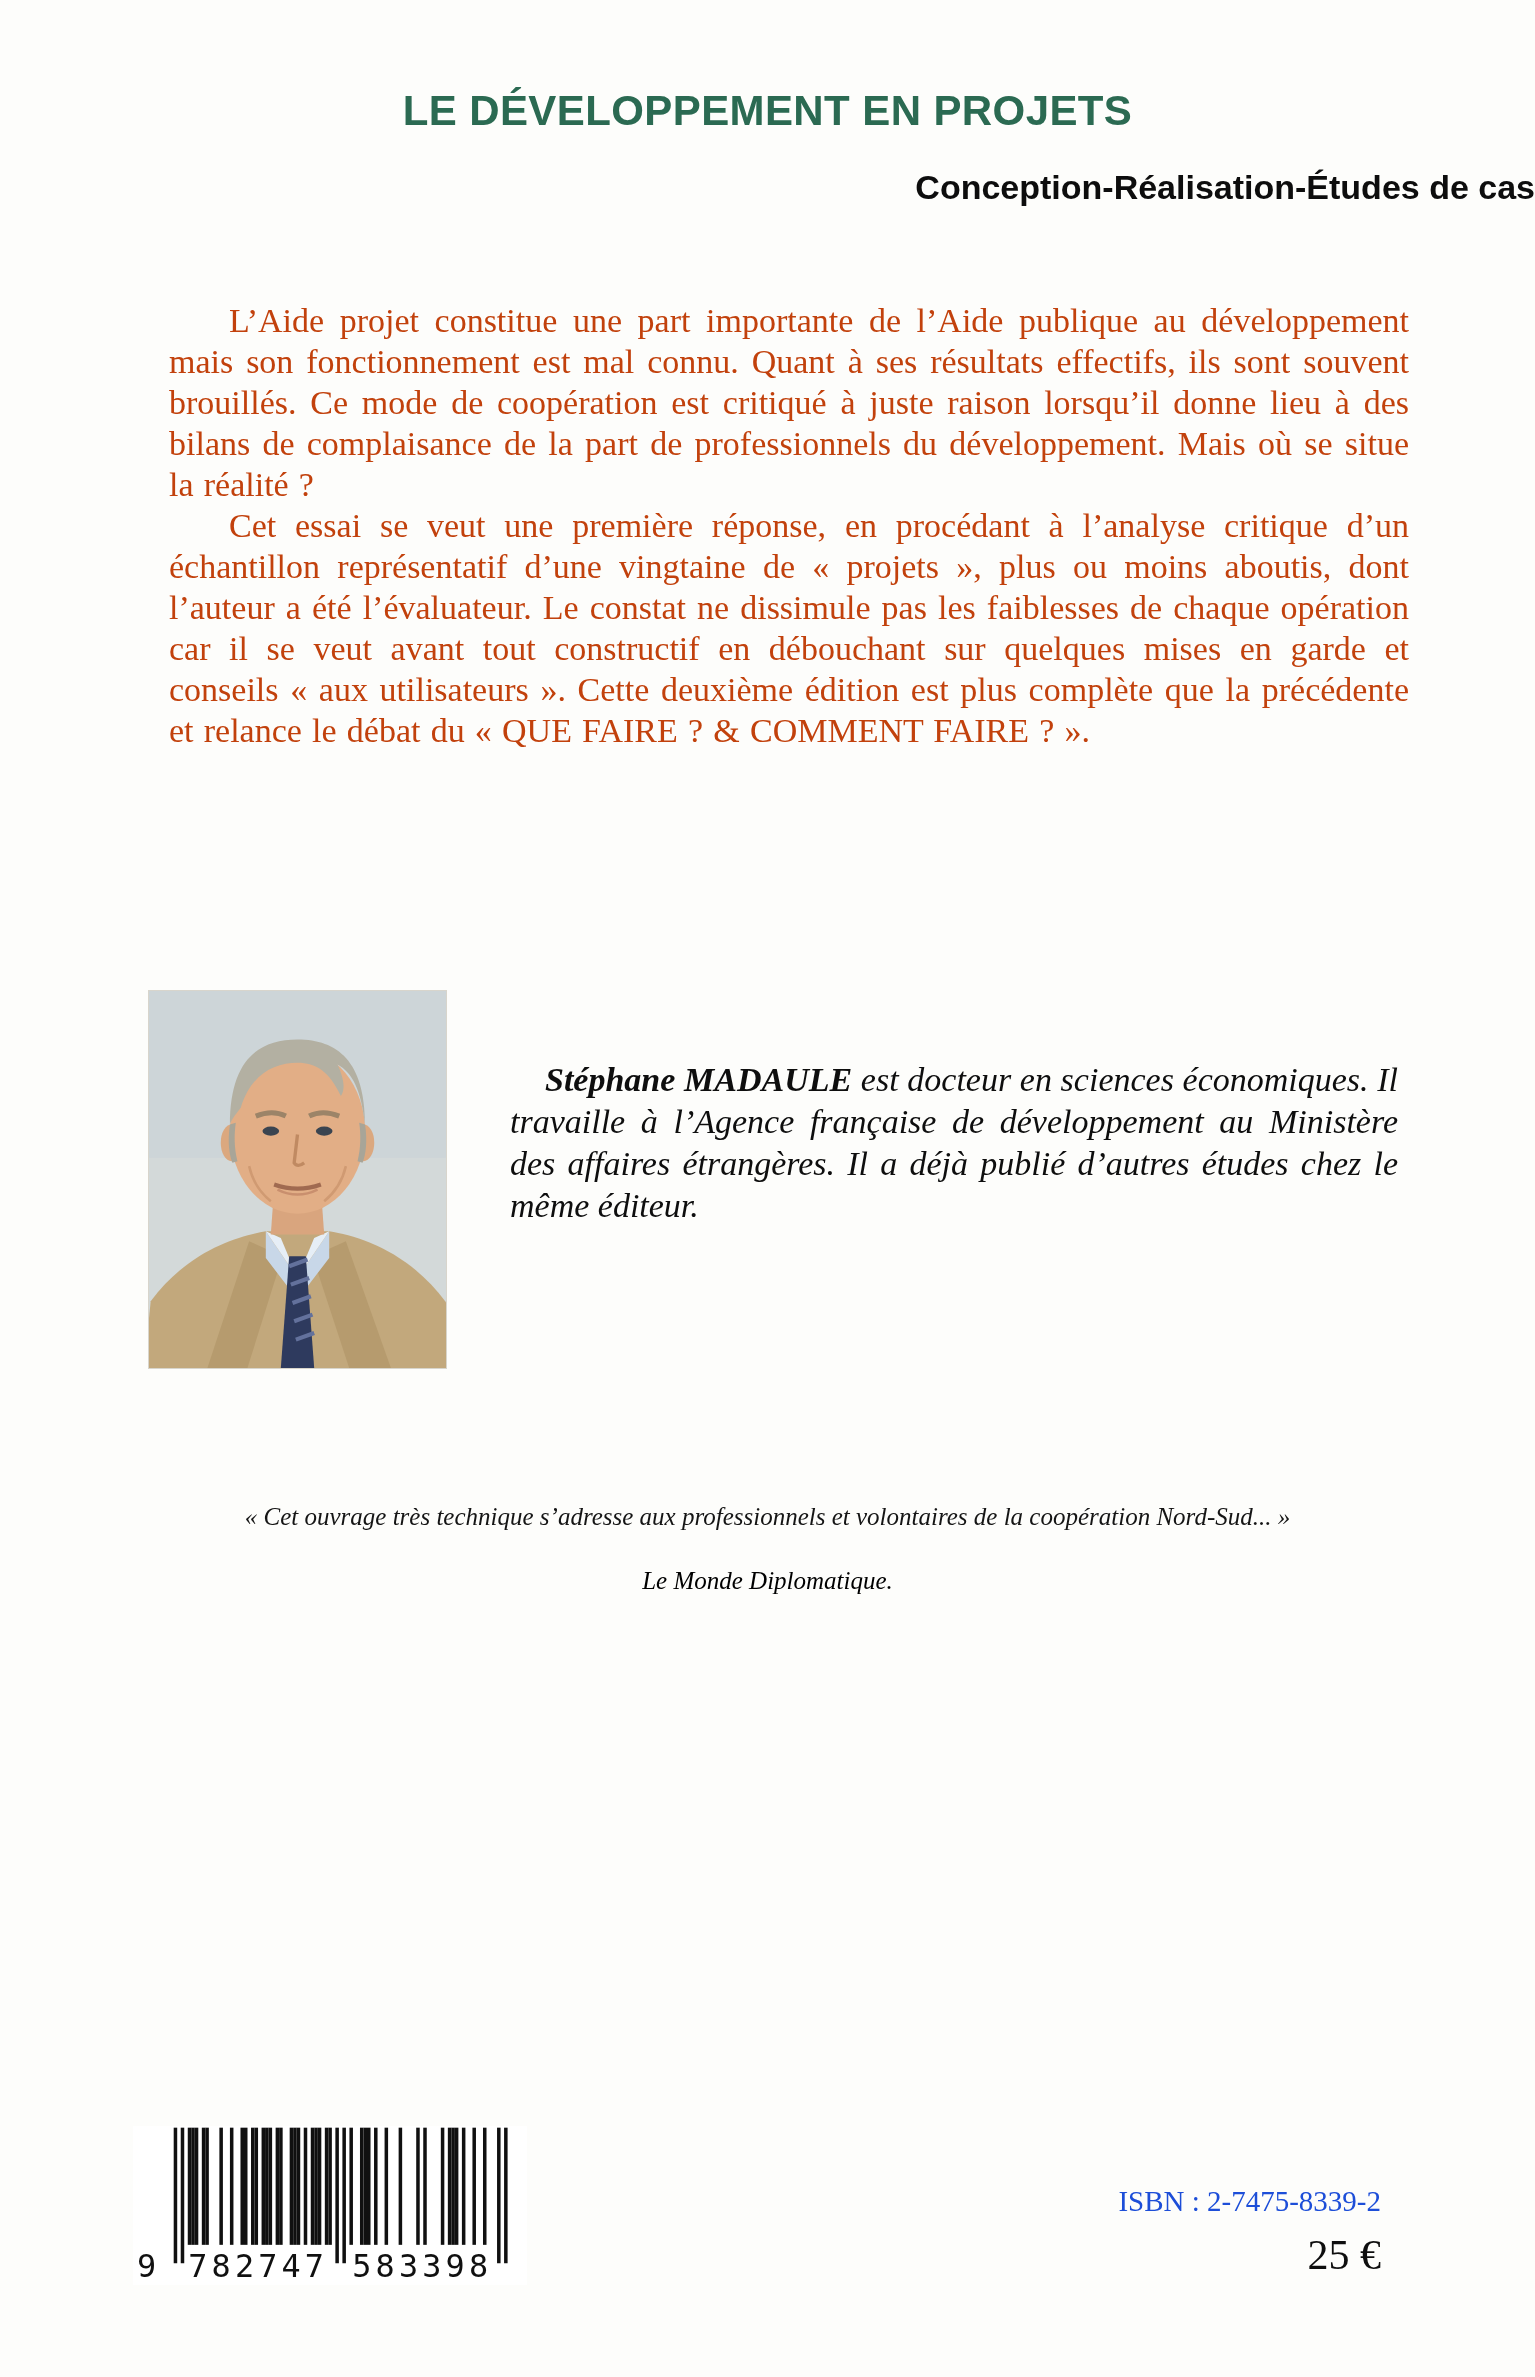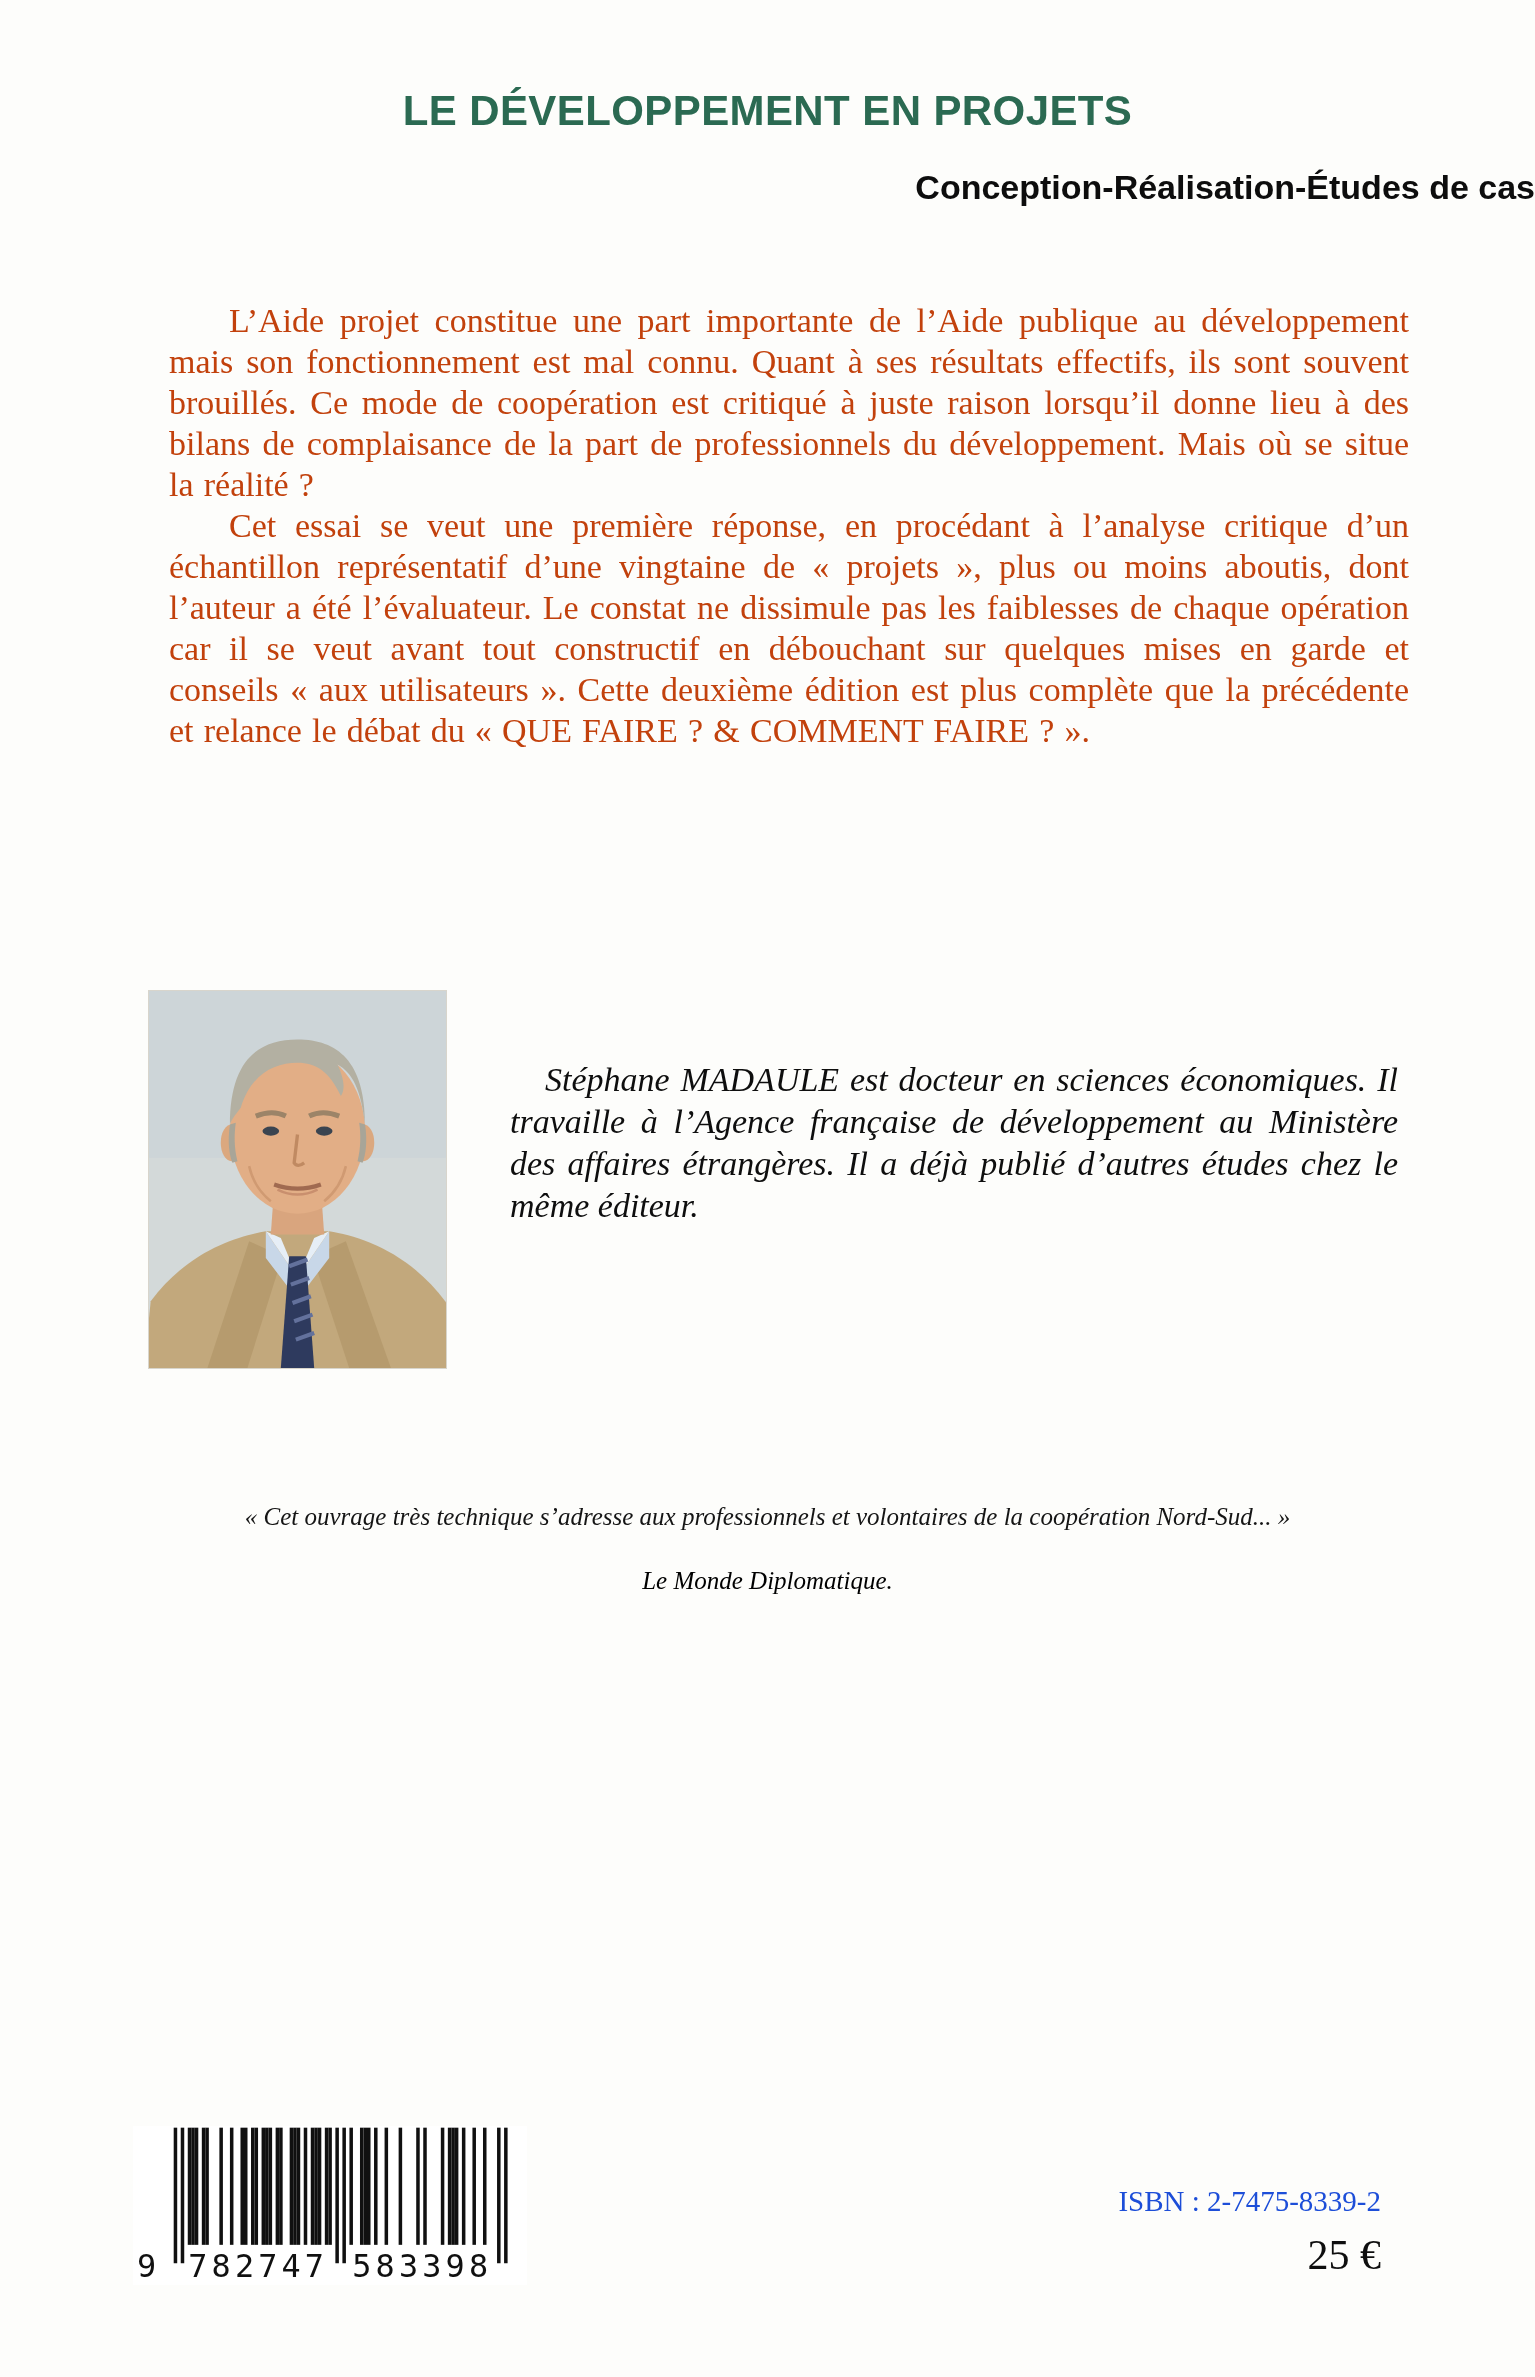--- a/index.html
+++ b/index.html
@@ -53,21 +53,21 @@
 
   .bio {
     position: absolute; top: 1059px; left: 510px; width: 888px;
     font-style: italic;
     font-size: 34px;
     line-height: 42px;
     text-align: justify;
     text-indent: 35px;
     color: #0e0e0e;
   }
-  .bio .bio-name { font-weight: normal; }
+  .bio .bio-name { font-weight: bold; }
 
   .quote {
     position: absolute; top: 1503px; left: 0; width: 100%;
     text-align: center;
     font-style: italic;
     font-size: 25px;
     color: #151515;
   }
   .quote-source {
     position: absolute; top: 1567px; left: 0; width: 100%;

